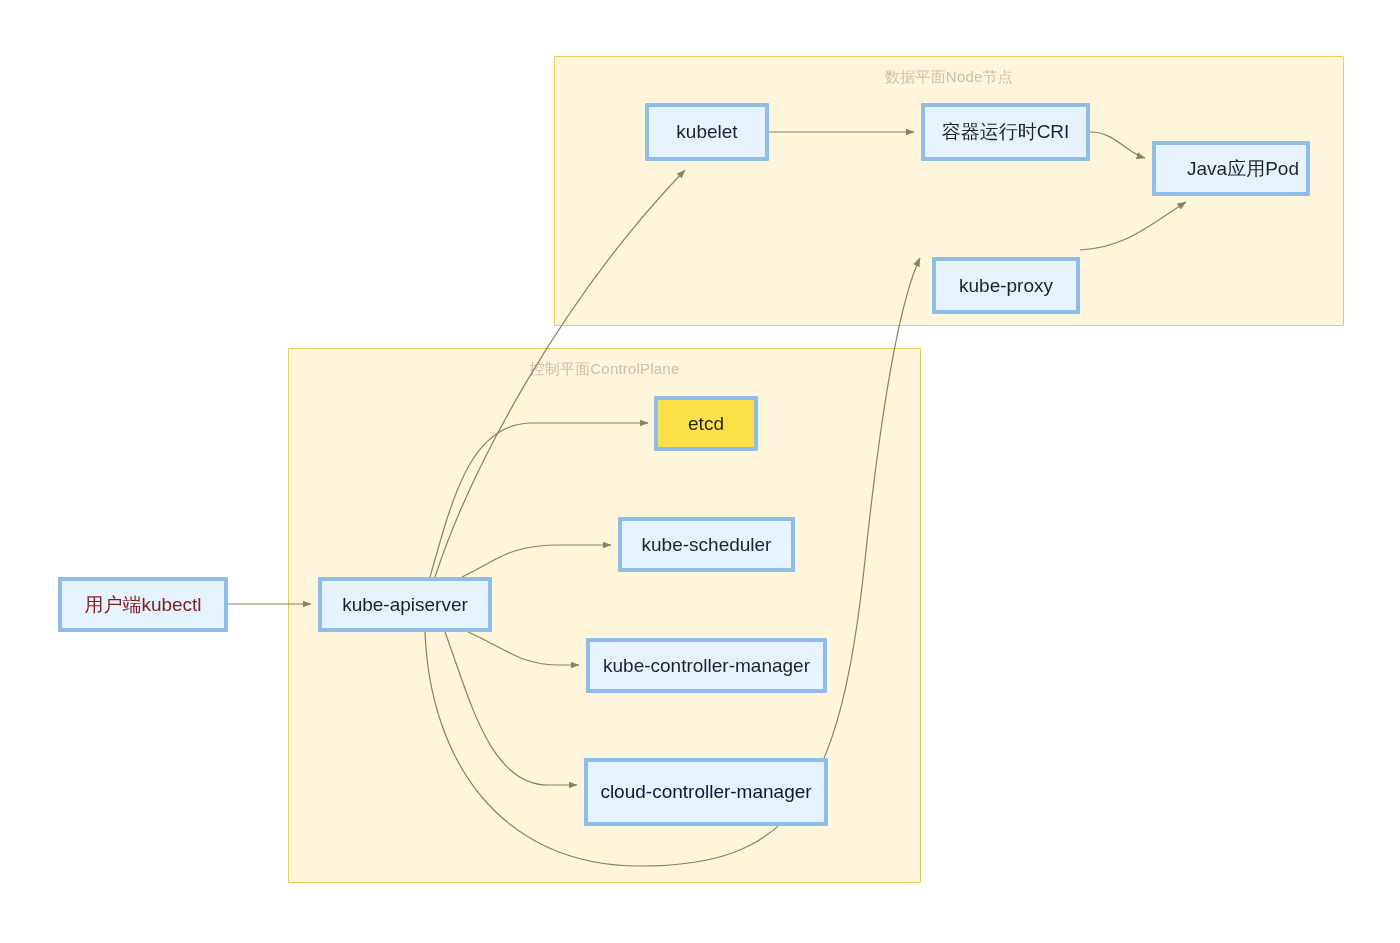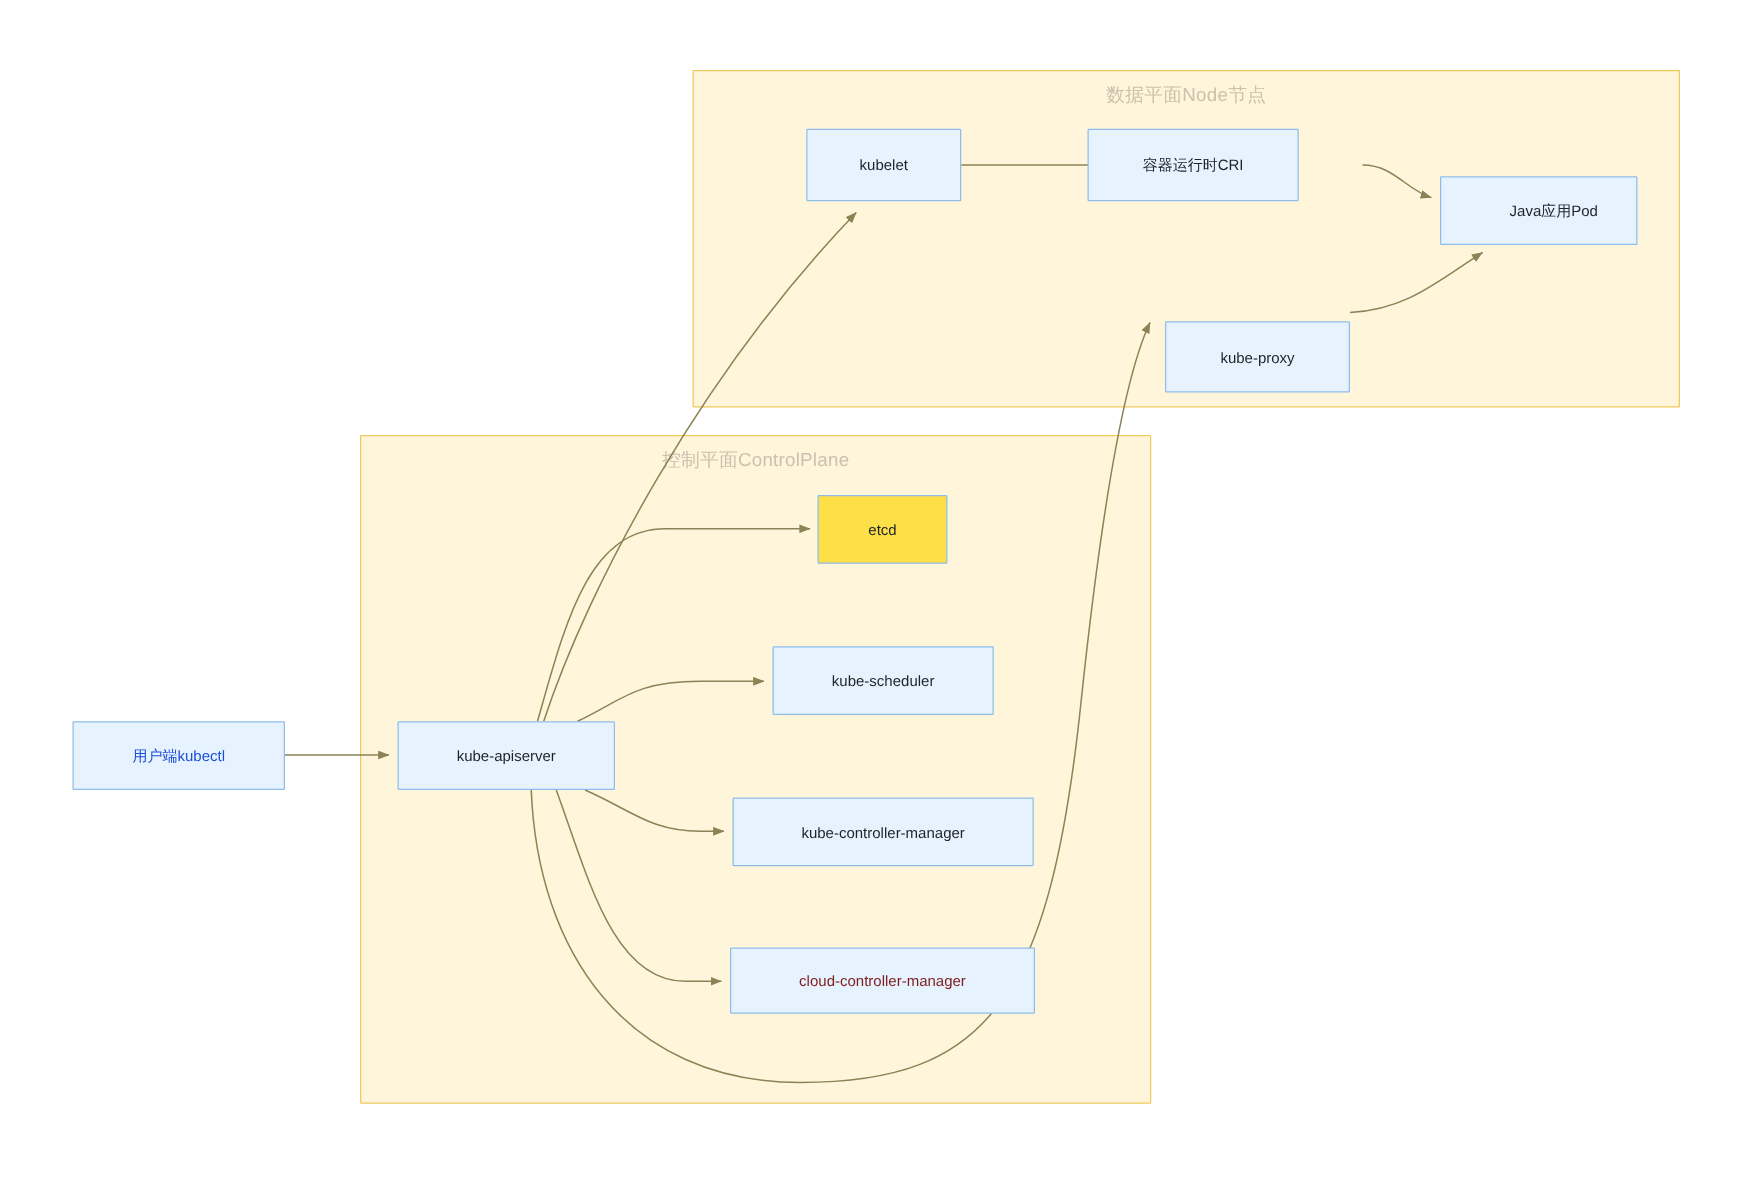--- a/index.html
+++ b/index.html
@@ -40,27 +40,27 @@
     text-align: center;
     color: #c9c2ae;
     font-size: 15px;
     line-height: 18px;
     letter-spacing: 0.2px;
     white-space: nowrap;
   }
   .node {
     position: absolute;
     background: #e6f3fe;
-    border: 1px solid #0ea5e9;
+    border: 4px solid #0ea5e9;
     box-sizing: border-box;
     display: flex;
     align-items: center;
     justify-content: center;
     color: #1f2328;
-    font-size: 12px;
+    font-size: 19px;
     line-height: 18px;
     border-radius: 1px;
     text-align: right;
     white-space: nowrap;
   }
 </style>
 </head>
 <body>
 
 <div id="canvas">
@@ -88,41 +88,41 @@
         <path d="M 425,632 C 430,760 500,866 640,866 C 790,866 840,800 865,560 C 882,400 900,300 920,258" marker-end="url(#arrowhead)"></path>
         <path d="M 769,132 L 914,132" marker-end="url(#arrowhead)"></path>
         <path d="M 1090,132 C 1115,132 1125,152 1145,158" marker-end="url(#arrowhead)"></path>
         <path d="M 1080,250 C 1125,248 1150,225 1186,202" marker-end="url(#arrowhead)"></path>
       </g>
   </svg>
 
   <div class="node" id="node-kubelet" style="left: 645px; top: 103px; width: 124px; height: 58px; background: rgb(230, 243, 254); border-color: rgb(143, 189, 234); color: rgb(31, 35, 40);">
     <span>kubelet</span>
   </div>
-  <div class="node" id="node-cri" style="left: 870px; top: 103px; width: 169px; height: 58px; background: rgb(230, 243, 254); border-color: rgb(143, 189, 234); color: rgb(31, 35, 40);">
+  <div class="node" id="node-cri" style="left: 921px; top: 103px; width: 169px; height: 58px; background: rgb(230, 243, 254); border-color: rgb(143, 189, 234); color: rgb(31, 35, 40);">
     <span>容器运行时CRI</span>
   </div>
   <div class="node" id="node-java-pod" style="left: 1152px; top: 141px; width: 158px; height: 55px; background: rgb(230, 243, 254); border-color: rgb(143, 189, 234); color: rgb(31, 35, 40); padding-left: 24px;">
     <span>Java应用Pod</span>
   </div>
   <div class="node" id="node-kube-proxy" style="left: 932px; top: 224px; width: 148px; height: 57px; background: rgb(230, 243, 254); border-color: rgb(143, 189, 234); color: rgb(31, 35, 40); margin-top: 33px;">
     <span>kube-proxy</span>
   </div>
   <div class="node" id="node-etcd" style="left: 654px; top: 396px; width: 104px; height: 55px; background: #fde047; border-color: rgb(143, 189, 234); color: rgb(31, 35, 40);">
     <span>etcd</span>
   </div>
   <div class="node" id="node-kube-scheduler" style="left: 618px; top: 517px; width: 177px; height: 55px; background: rgb(230, 243, 254); border-color: rgb(143, 189, 234); color: rgb(31, 35, 40);">
     <span>kube-scheduler</span>
   </div>
   <div class="node" id="node-kube-apiserver" style="left: 318px; top: 577px; width: 174px; height: 55px; background: rgb(230, 243, 254); border-color: rgb(143, 189, 234); color: rgb(31, 35, 40);">
     <span>kube-apiserver</span>
   </div>
-  <div class="node" id="node-user-kubectl" style="left: 58px; top: 577px; width: 170px; height: 55px; background: rgb(230, 243, 254); border-color: rgb(143, 189, 234); color: #1d4ed8;">
+  <div class="node" id="node-user-kubectl" style="left: 58px; top: 577px; width: 170px; height: 55px; background: rgb(230, 243, 254); border-color: rgb(143, 189, 234); color: #7f1d1d;">
     <span>用户端kubectl</span>
   </div>
   <div class="node" id="node-kube-controller-manager" style="left: 586px; top: 638px; width: 241px; height: 55px; background: rgb(230, 243, 254); border-color: rgb(143, 189, 234); color: rgb(31, 35, 40);">
     <span>kube-controller-manager</span>
   </div>
-  <div class="node" id="node-cloud-controller-manager" style="left: 584px; top: 758px; width: 244px; height: 53px; background: rgb(230, 243, 254); border-color: rgb(143, 189, 234); color: #7f1d1d;">
+  <div class="node" id="node-cloud-controller-manager" style="left: 584px; top: 758px; width: 244px; height: 68px; background: rgb(230, 243, 254); border-color: rgb(143, 189, 234); color: #0f172a;">
     <span>cloud-controller-manager</span>
   </div>
 
 </div>
 
 </body></html>

